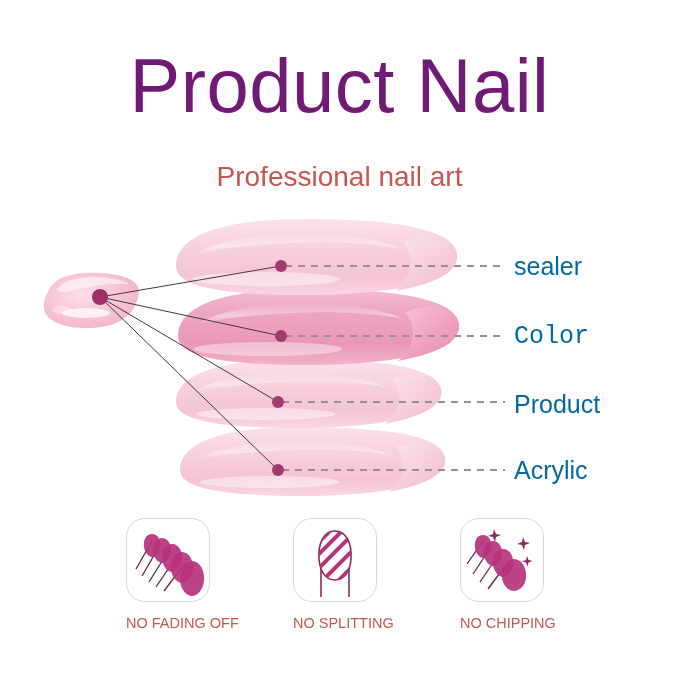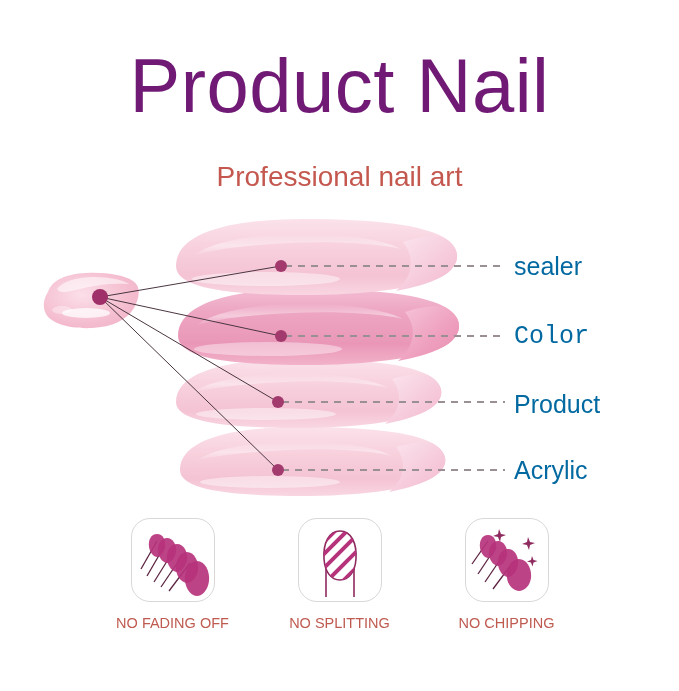--- a/index.html
+++ b/index.html
@@ -55,21 +55,21 @@
     position:absolute;
     left:0;right:0;top:518px;
     display:flex;
     justify-content:center;
     gap:74px;
   }
   .feature{
     width:93px;
     display:flex;
     flex-direction:column;
-    align-items:center;
+    align-items:flex-start;
   }
   .feature-icon{
     width:82px;height:82px;
     border:1px solid #d8d8d8;
     border-radius:19px;
     background:#ffffff;
     overflow:hidden;
     position:relative;
   }
   .feature-caption{

